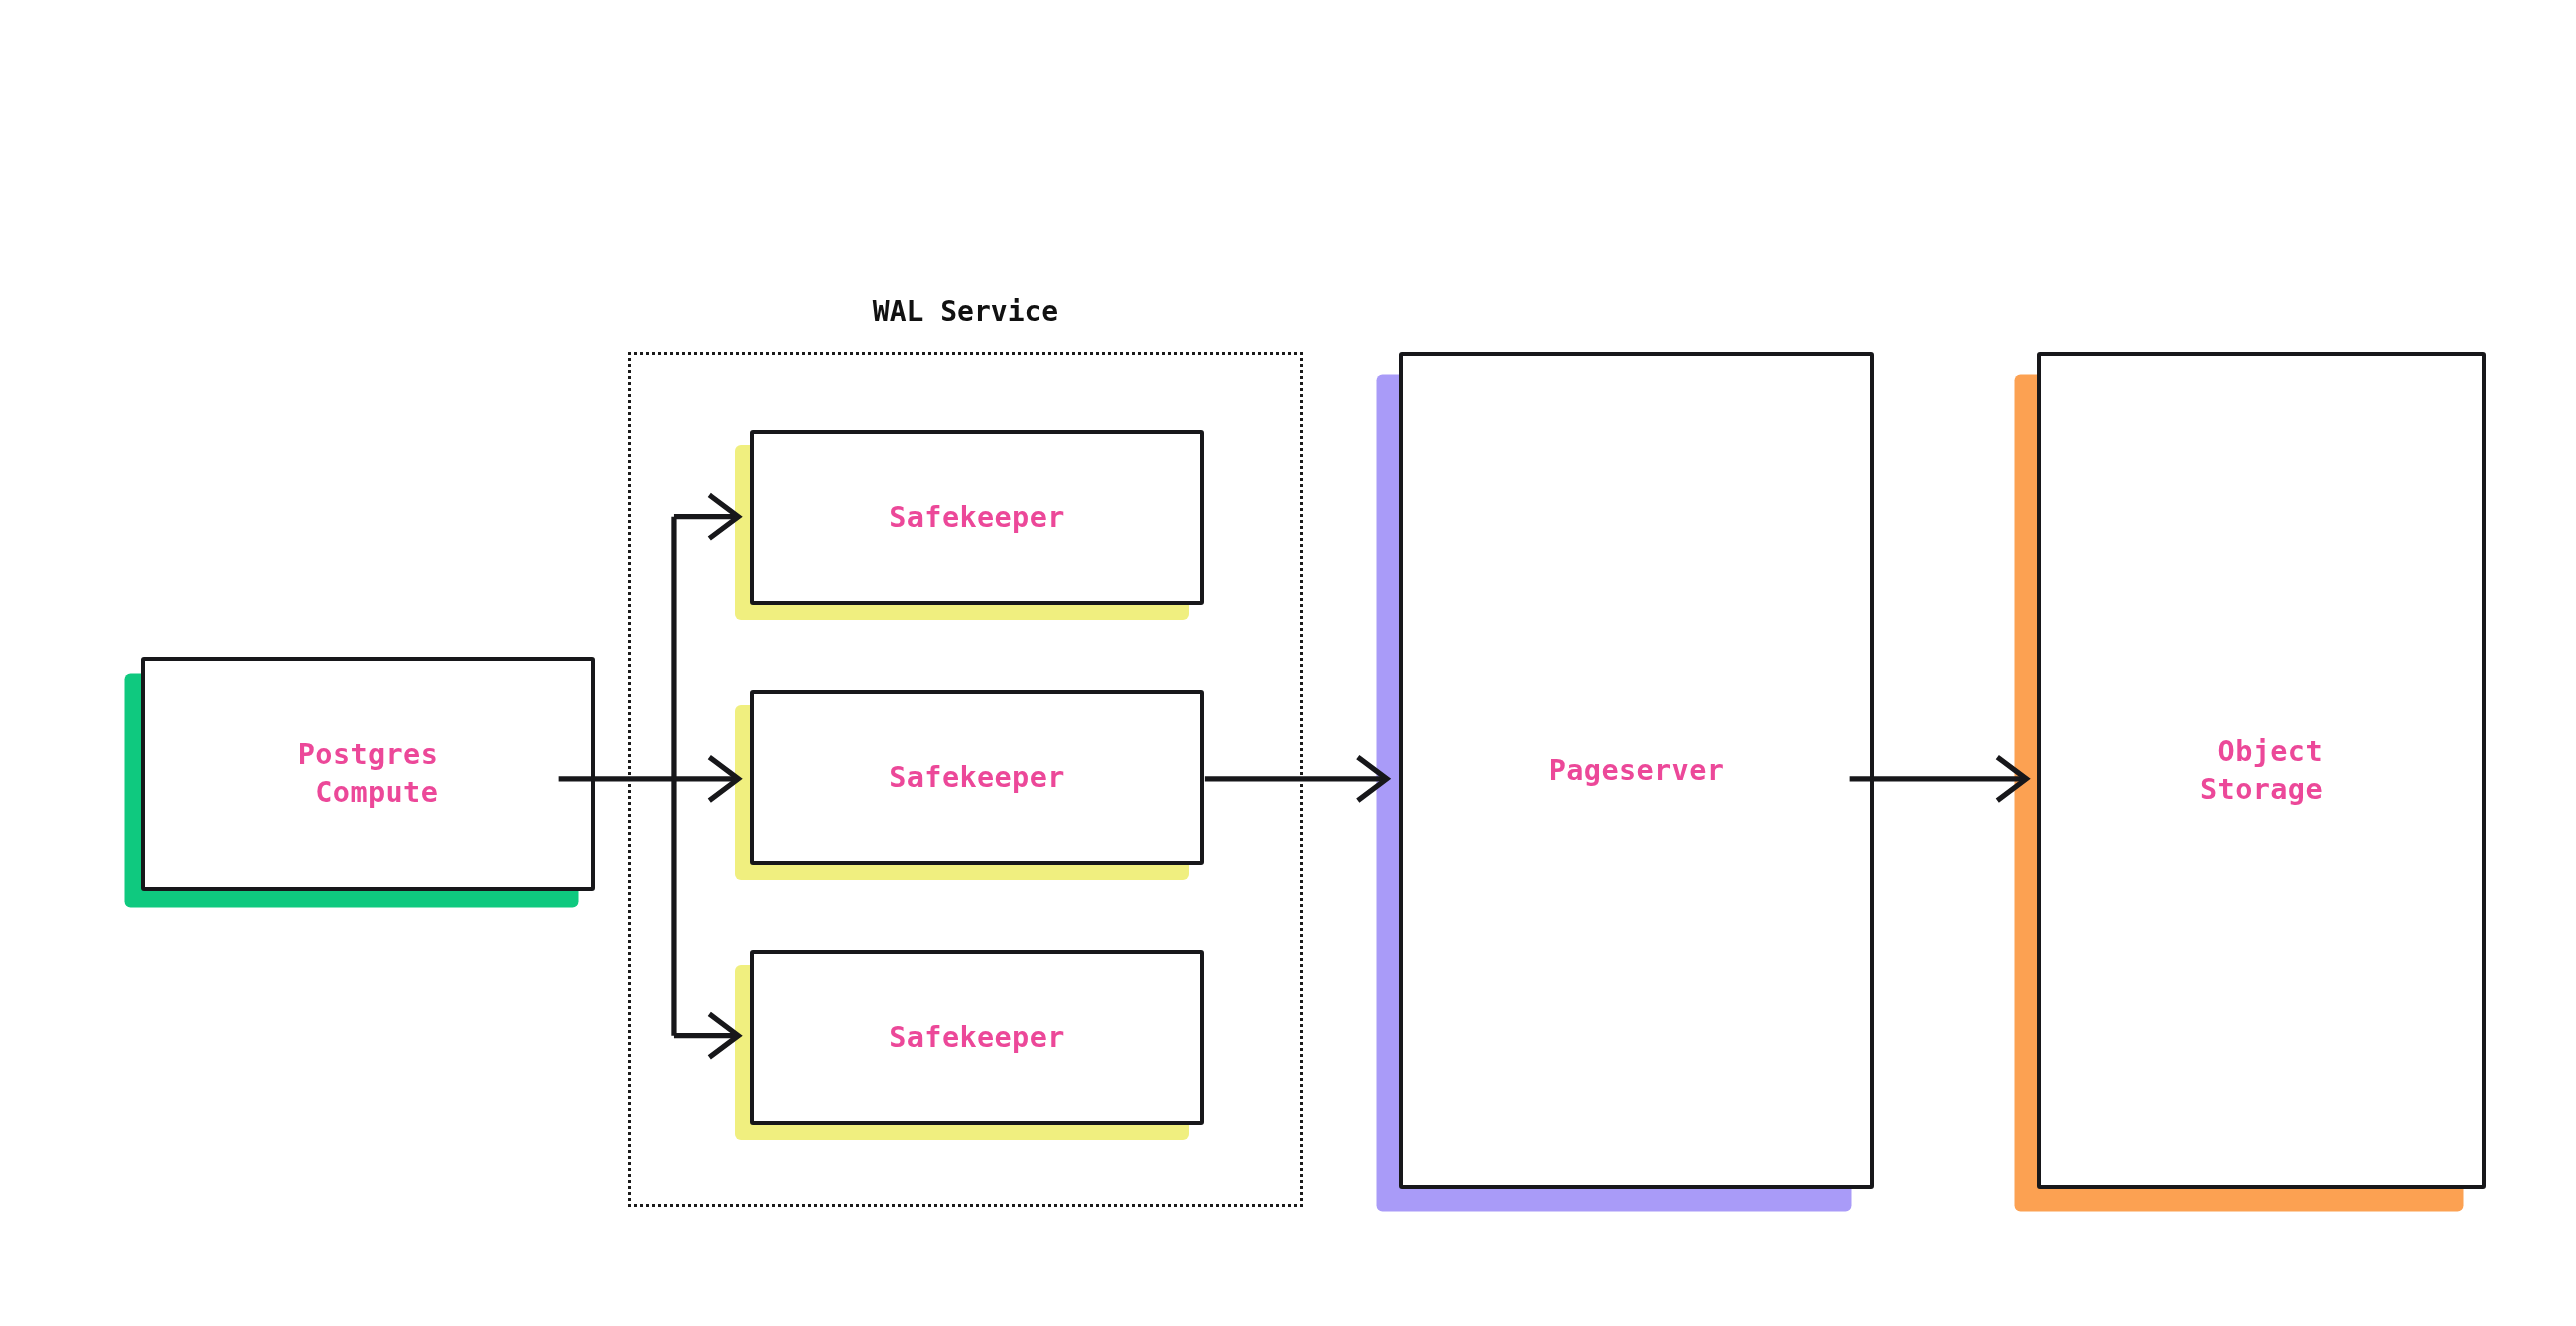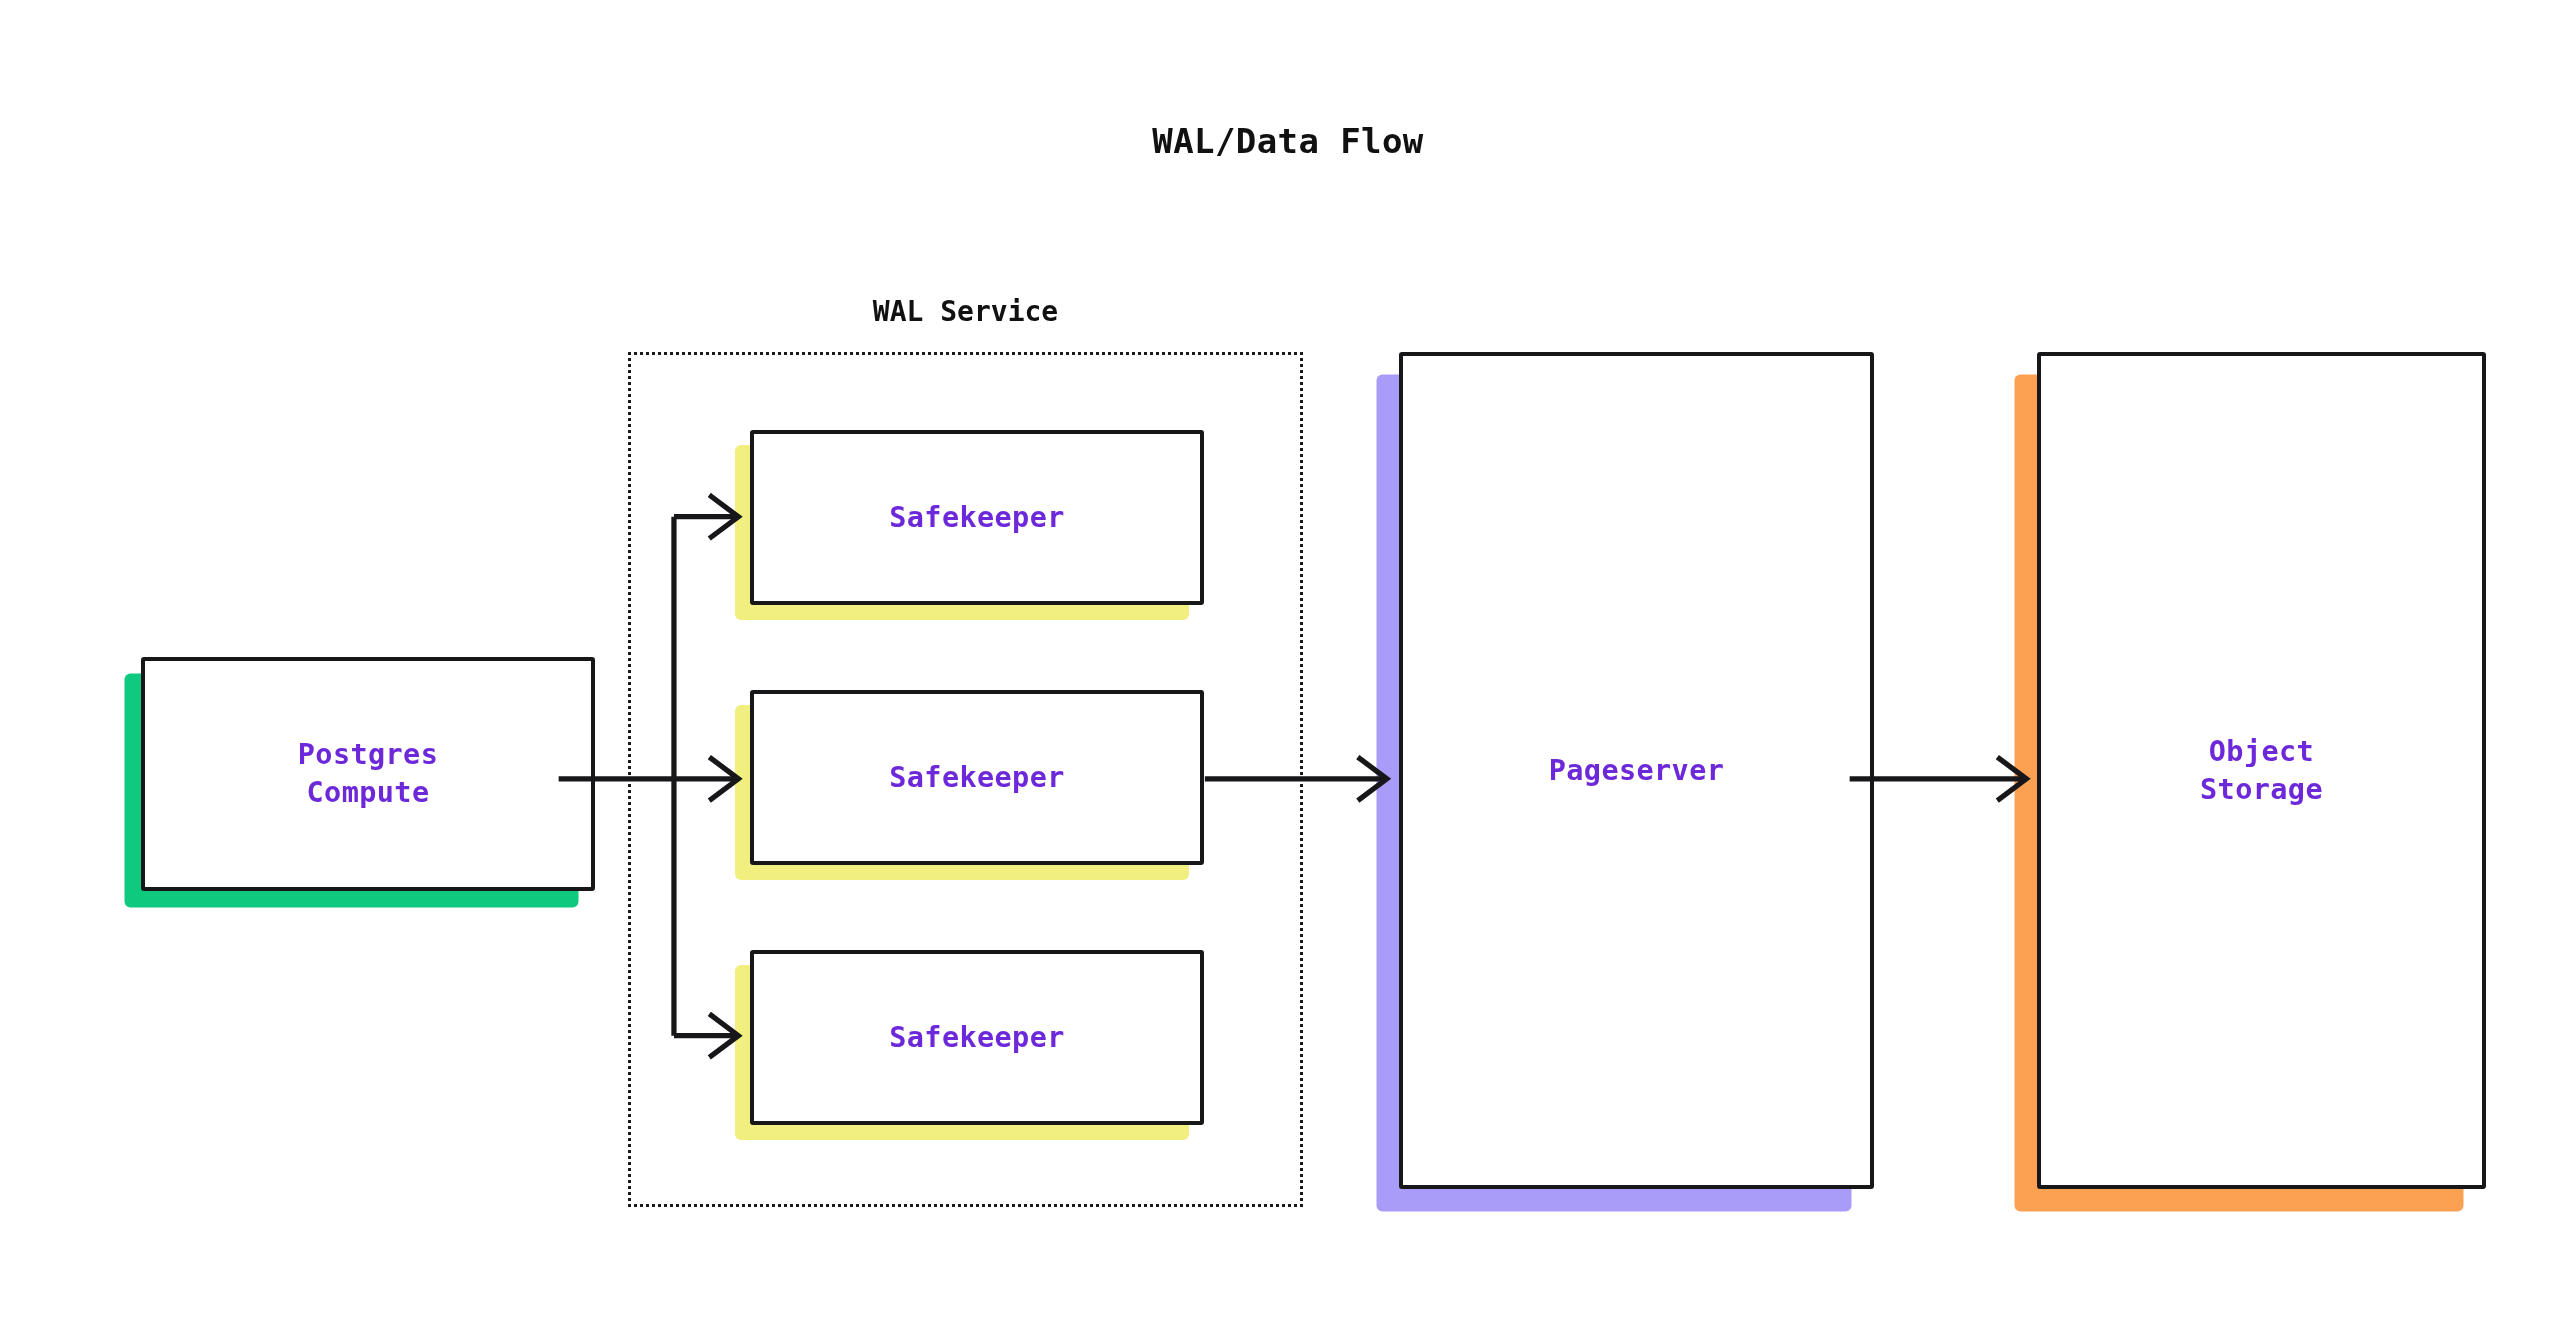--- a/index.html
+++ b/index.html
@@ -80,23 +80,23 @@
     background: #ffffff;
     border: 4.5px solid #17171a;
     border-radius: 3px;
     display: flex;
     align-items: center;
     justify-content: center;
   }
   .node .label {
     font-size: 28.5px;
     font-weight: bold;
-    color: #6d28d9;
+    color: #ec4899;
     line-height: 1.32;
-    text-align: center;
+    text-align: right;
     white-space: pre-line;
     letter-spacing: 0.4px;
   }
 
   
   #node-postgres-compute { left: 105px; top: 657px; width: 454px; height: 234px; margin-left: 36px; }
   #node-postgres-compute .shadow { transform: translate(-16.5px, 16.5px); }
 
   .node-safekeeper { left: 750px; width: 454px; height: 175px; }
   #node-safekeeper-1 { top: 430px; }
@@ -118,21 +118,20 @@
     width: 2576px;
     height: 1327px;
     pointer-events: none;
   }
 </style>
 </head>
 <body>
 
 <div id="stage">
 
-  <div id="diagram-title">WAL/Data Flow</div>
 
   <div id="wal-service-label">WAL Service</div>
 
   <div id="wal-service-group"></div>
 
   <div class="node" id="node-postgres-compute">
     <div class="shadow" style="background:#0fc97f"></div>
     <div class="body">
       <span class="label">Postgres
 Compute</span>

